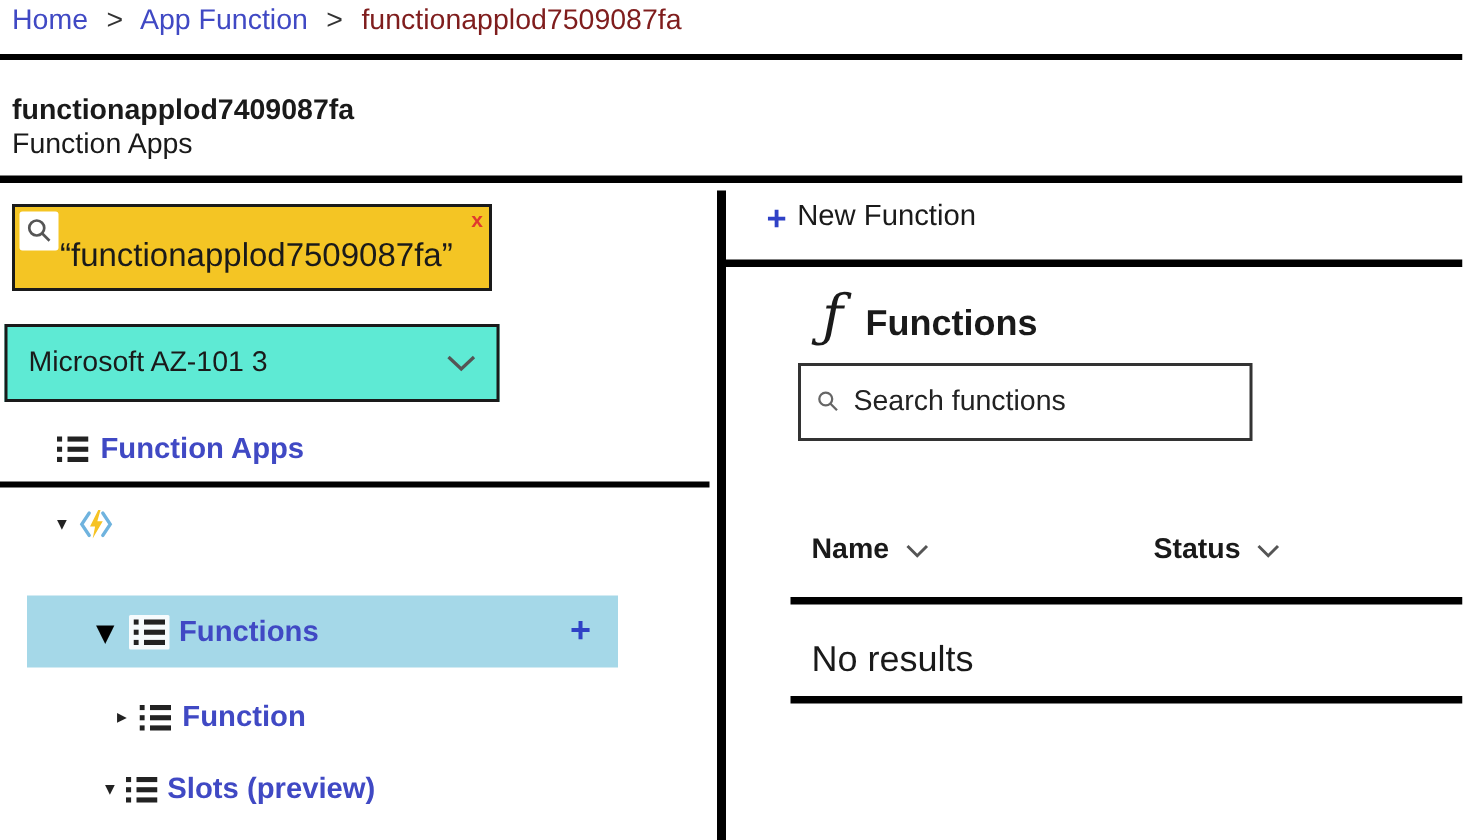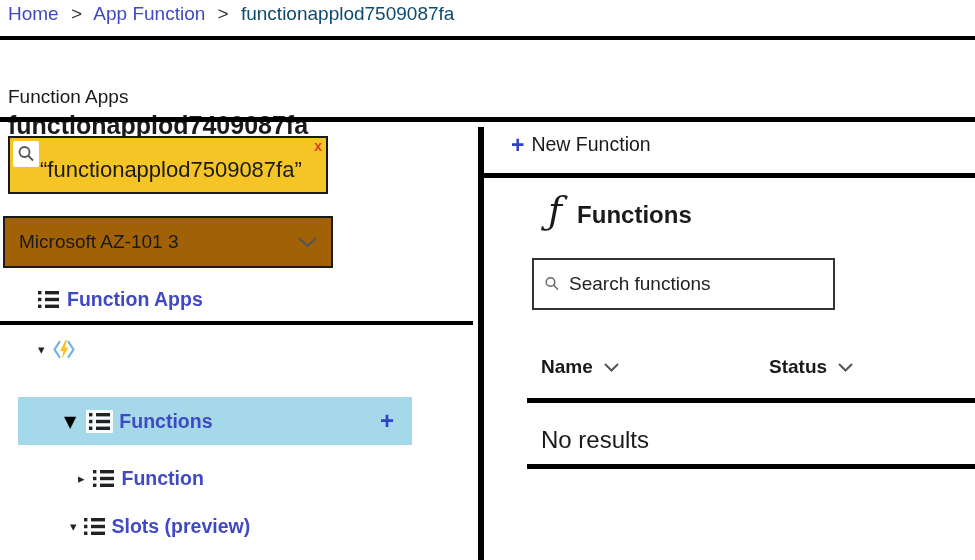--- a/index.html
+++ b/index.html
@@ -18,24 +18,24 @@
   .rule-left    { top:321px; left:0;     width:473px; height:4px; }
   .rule-right1  { top:173px; left:484px; width:491px; height:5px; }
   .rule-right2  { top:398px; left:527px; width:448px; height:5px; }
   .rule-right3  { top:464px; left:527px; width:448px; height:5px; }
   .vdivider     { position:absolute; left:478px; top:127px; width:6px; height:433px; background:#000; }
 
   
   .breadcrumb { position:absolute; top:3px; left:8px; font-size:19px; white-space:nowrap; }
   .breadcrumb a { color:var(--link); text-decoration:none; cursor:pointer; }
   .breadcrumb .sep { color:#333; margin:0 7px; }
-  .breadcrumb .current { color:#0c4a6e; }
-
-  
-  .page-title    { position:absolute; top:63px; left:8px; font-size:25px; font-weight:bold;margin-top:48px; }
+  .breadcrumb .current { color:#7f1d1d; }
+
+  
+  .page-title    { position:absolute; top:63px; left:8px; font-size:19px; font-weight:bold; }
   .page-subtitle { position:absolute; top:86px; left:8px; font-size:19px; }
 
   
   .yellow-search {
     position:absolute; left:8px; top:136px; width:320px; height:58px;
     background:var(--search-yellow); border:2px solid #1a1a1a; cursor:text;
   }
   .mag-tile {
     position:absolute; left:3px; top:3px; width:26px; height:26px;
     background:#fff; border-radius:2px; display:flex; align-items:center; justify-content:center;
@@ -44,21 +44,21 @@
     position:absolute; left:30px; bottom:9px; font-size:22px; color:#1a1a1a; white-space:nowrap;
   }
   .clear-x {
     position:absolute; right:4px; top:0px; color:var(--clear-red);
     font-size:14px; font-weight:bold; cursor:pointer; line-height:16px;
   }
 
   
   .subscription-select {
     position:absolute; left:3px; top:216px; width:330px; height:52px;
-    border:2px solid #1a1a1a; background:#a16207; display:flex; align-items:center;
+    border:2px solid #1a1a1a; background:#5eead4; display:flex; align-items:center;
     justify-content:space-between; padding:0 14px; font-size:19px; cursor:pointer;
   }
 
   
   .blue-bold { color:var(--link); font-weight:bold; }
   .side-row { position:absolute; display:flex; align-items:center; cursor:pointer; white-space:nowrap; }
   .fa-item   { left:38px; top:288px; gap:8px; font-size:19.5px; }
   .tree-app  { left:38px; top:339px; gap:7px; font-size:19px; }
   .tree-proxies { left:78px; top:467px; gap:8px; font-size:19.5px; }
   .tree-slots   { left:70px; top:515px; gap:7px; font-size:19.5px; }
@@ -82,21 +82,21 @@
     position:absolute; left:511px; top:133px; display:flex; align-items:center;
     font-size:19.5px; cursor:pointer; gap:7px;
   }
   .new-function .plus { color:#2f41c6; font-size:23px; font-weight:bold; line-height:20px; }
 
   .functions-title { position:absolute; left:548px; top:190px; display:flex; align-items:baseline; }
   .functions-title .fglyph { font-family:"DejaVu Serif","Liberation Serif",serif; font-style:italic; font-size:38px; line-height:40px; }
   .functions-title .flabel { font-size:24px; font-weight:bold; margin-left:15px; }
 
   .fsearch {
-    position:absolute; left:532px; top:258px; width:303px; height:52px;
+    position:absolute; left:532px; top:242px; width:303px; height:52px;
     border:2px solid #333; background:#fff; display:flex; align-items:center; padding:0 10px;
   }
   .fsearch input {
     border:none; outline:none; flex:1; font-size:19px; margin-left:9px;
     font-family:"Liberation Sans","DejaVu Sans",sans-serif; color:#1a1a1a; background:transparent;
   }
   .fsearch input::placeholder { color:#222; opacity:1; }
 
   .col-header { position:absolute; top:356px; display:flex; align-items:center; font-size:19px; font-weight:bold; cursor:pointer; }
   .col-name   { left:541px; }

